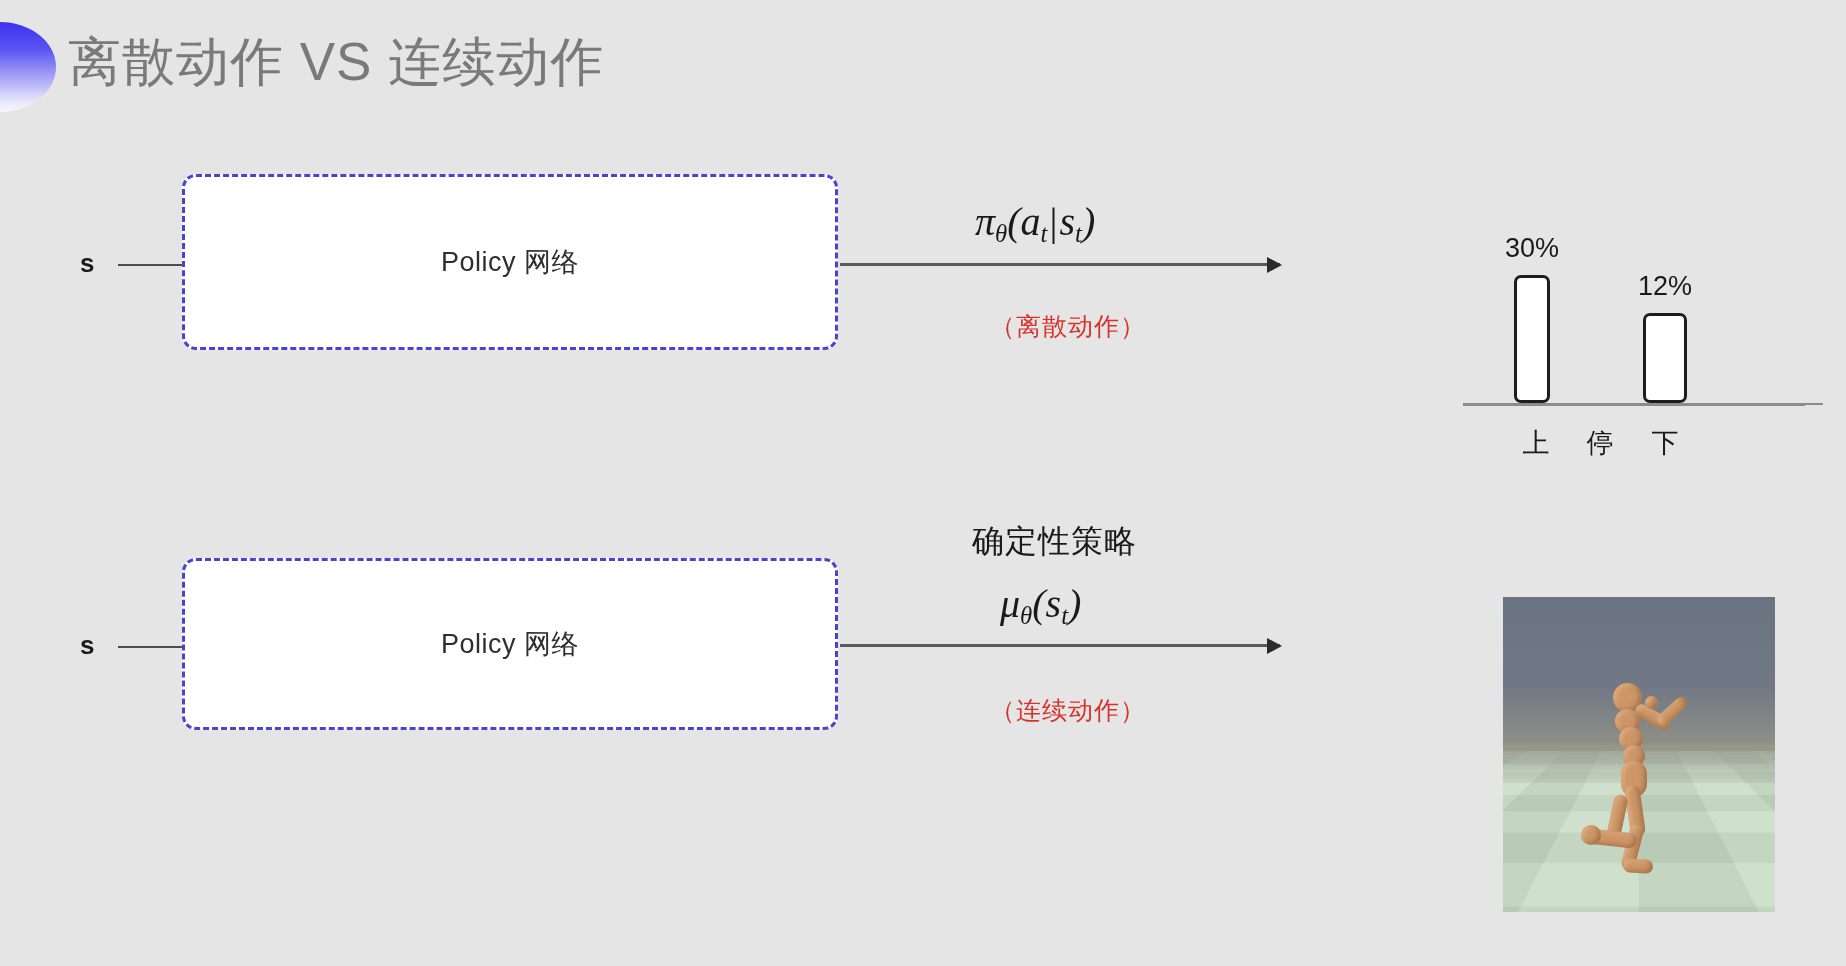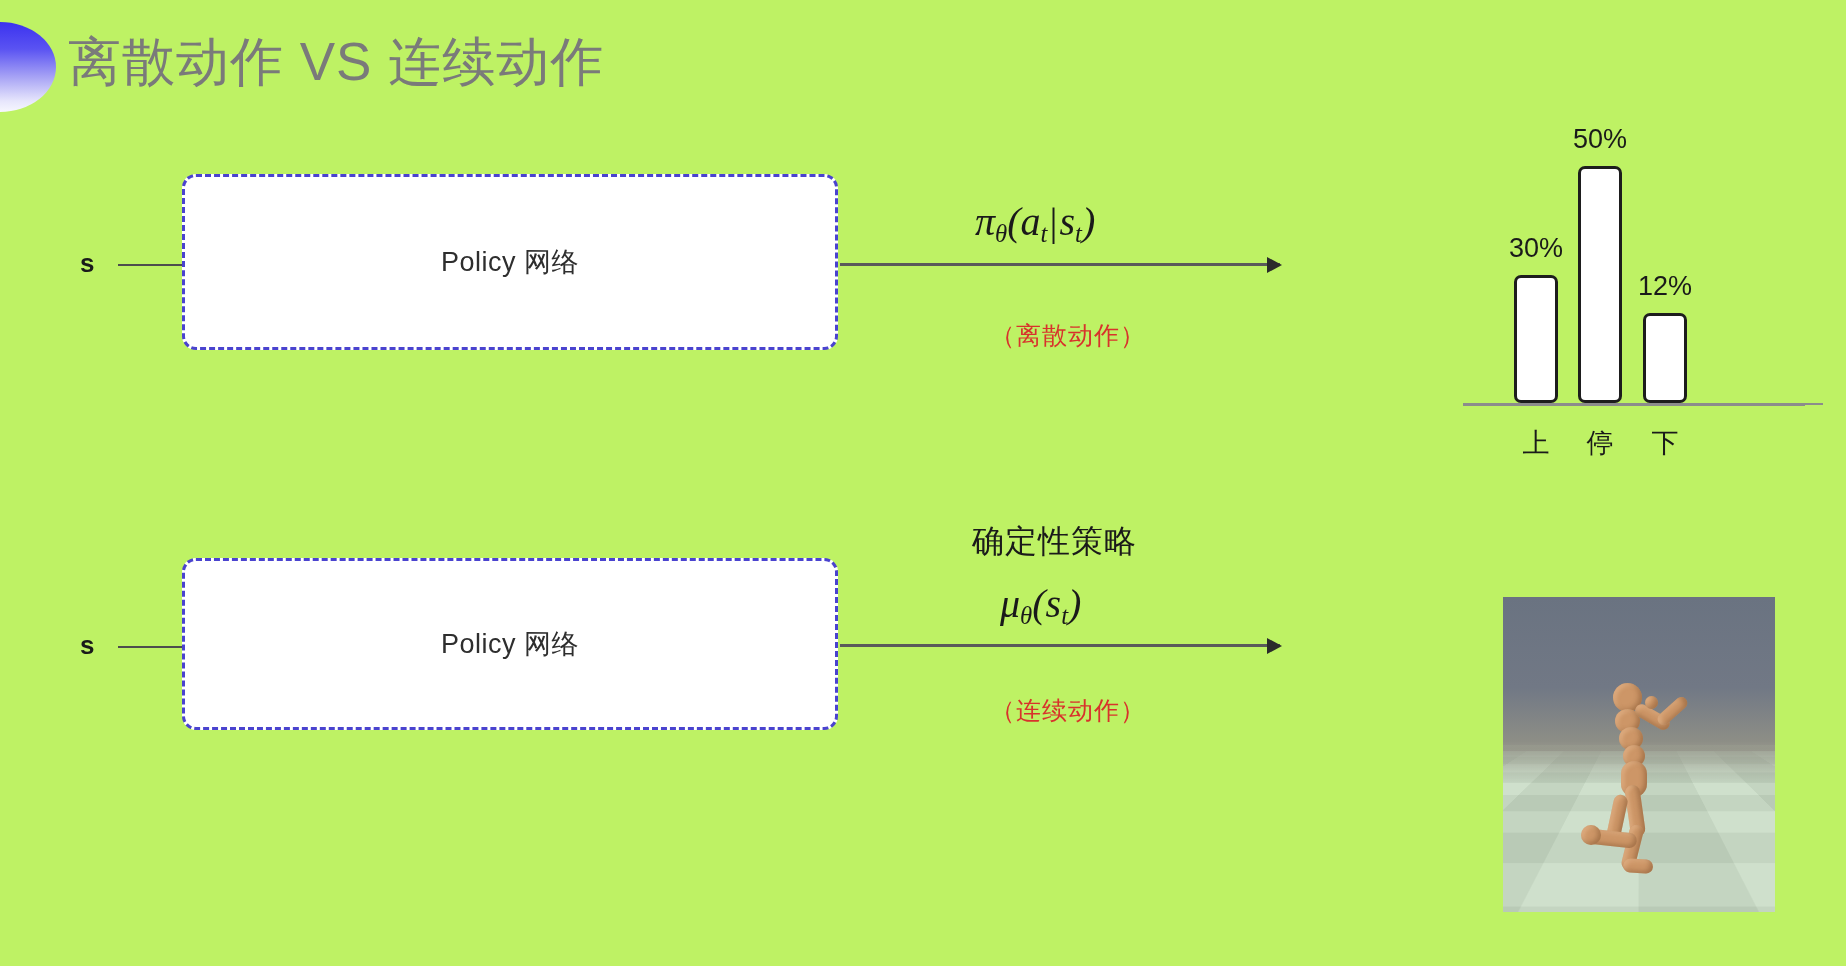--- a/index.html
+++ b/index.html
@@ -7,21 +7,21 @@
     padding: 0;
     background: #ffffff;
   }
   body {
     font-family: "Liberation Sans", "DejaVu Sans", sans-serif;
   }
   #slide {
     position: relative;
     width: 1846px;
     height: 966px;
-    background: #bef264;
+    background: #e5e5e5;
     overflow: hidden;
   }
 
   
   #title-bullet {
     position: absolute;
     left: 0px;
     top: 22px;
     width: 56px;
     height: 90px;
@@ -250,36 +250,32 @@
     <div class="policy-box-label">Policy 网络</div>
   </div>
 
   <div class="arrow" style="left:840px; top:263px; width:440px;"></div>
 
 
   <div class="policy-formula" style="left:975px; top:198px;">
     <span>π</span><span class="sub">θ</span><span>(</span><span>a</span><span class="sub">t</span><span class="bar">|</span><span>s</span><span class="sub">t</span><span>)</span>
   </div>
 
-  <div class="action-tag" style="left:990px; top:310px;margin-top:9px;">（离散动作）</div>
+  <div class="action-tag" style="left:990px; top:310px;">（离散动作）</div>
 
   <div id="axis-extension"></div>
 
   <div id="bar-chart">
     <div id="chart-axis"></div>
 
-    <div class="bar-group" style="left:51px; width:44px; height:128px;">
+    <div class="bar-group" style="left:51px; width:36px; height:128px;">
       <div class="bar-value" style="top:-42px;">30%</div>
       <div class="bar-rect" style="height:128px;"></div>
     </div>
 
-    <div class="bar-group" style="left:115px; width:44px; height:237px;">
-      <div class="bar-value" style="top:-42px;">50%</div>
-      <div class="bar-rect" style="height:237px;"></div>
-    </div>
 
     <div class="bar-group" style="left:180px; width:44px; height:90px;">
       <div class="bar-value" style="top:-42px;">12%</div>
       <div class="bar-rect" style="height:90px;"></div>
     </div>
 
     <div id="chart-ticks">
       <div class="bar-tick" style="left:73px;">上</div>
       <div class="bar-tick" style="left:137px;">停</div>
       <div class="bar-tick" style="left:202px;">下</div>

